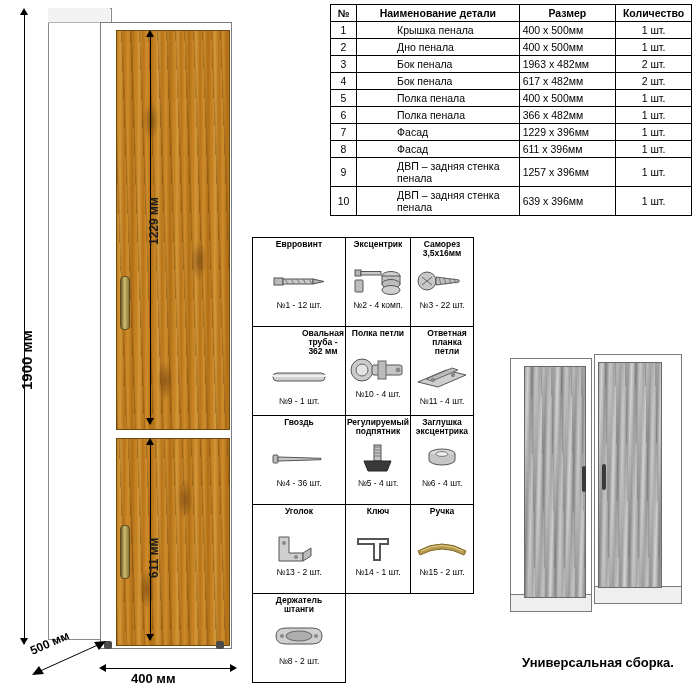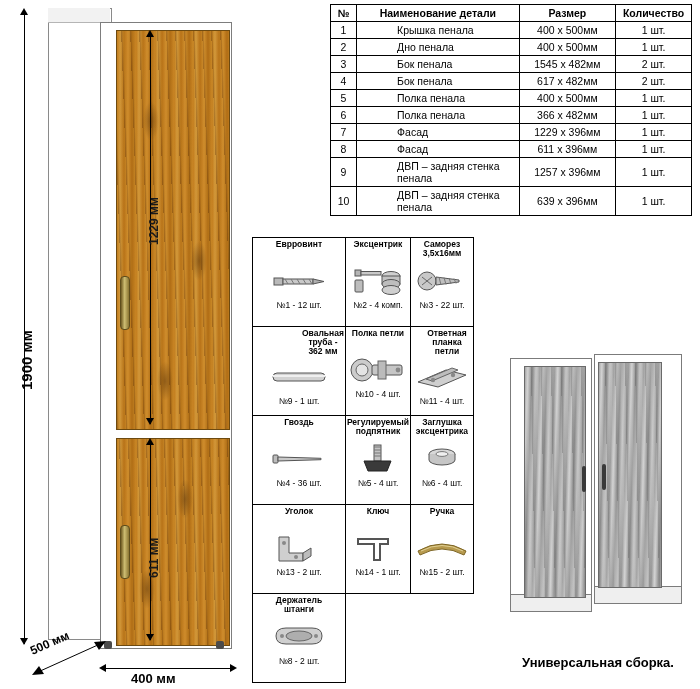--- a/index.html
+++ b/index.html
@@ -41,21 +41,21 @@
 
   .vlabel{position:absolute;transform:rotate(-90deg);transform-origin:left top;white-space:nowrap;font-weight:bold;}
   .hlabel{position:absolute;white-space:nowrap;font-weight:bold;}
 
   
   #parts-table{position:absolute;left:330px;top:4px;width:362px;border-collapse:collapse;font-size:10.5px;}
   #parts-table th,#parts-table td{border:1px solid #000;padding:2px 3px;}
   #parts-table th{font-weight:bold;text-align:center;}
   #parts-table td.num{text-align:center;width:22px;}
   #parts-table td.name{width:150px;padding-left:40px;}
-  #parts-table td.size{text-align:center;width:110px;}
+  #parts-table td.size{text-align:left;width:110px;}
   #parts-table td.qty{text-align:center;width:72px;}
 
   
   #hardware-grid{position:absolute;left:252px;top:237px;width:216px;border-collapse:collapse;font-size:8.5px;}
   #hardware-grid td{border:1px solid #000;width:72px;height:84px;vertical-align:top;text-align:center;padding:2px 1px;}
   #hardware-grid .hw-title{font-weight:bold;line-height:1.05;display:block;min-height:20px;}
   #hardware-grid .hw-art{display:block;height:40px;line-height:40px;}
   #hardware-grid .hw-code{display:block;font-size:8.5px;}
   .hw-svg{vertical-align:middle;}
 
@@ -142,21 +142,21 @@
     </tr>
     <tr>
       <td class="num">2</td>
       <td class="name">Дно пенала</td>
       <td class="size">400 x 500мм</td>
       <td class="qty">1 шт.</td>
     </tr>
     <tr>
       <td class="num">3</td>
       <td class="name">Бок пенала</td>
-      <td class="size">1545 x 482мм</td>
+      <td class="size">1963 x 482мм</td>
       <td class="qty">2 шт.</td>
     </tr>
     <tr>
       <td class="num">4</td>
       <td class="name">Бок пенала</td>
       <td class="size">617 x 482мм</td>
       <td class="qty">2 шт.</td>
     </tr>
     <tr>
       <td class="num">5</td>

